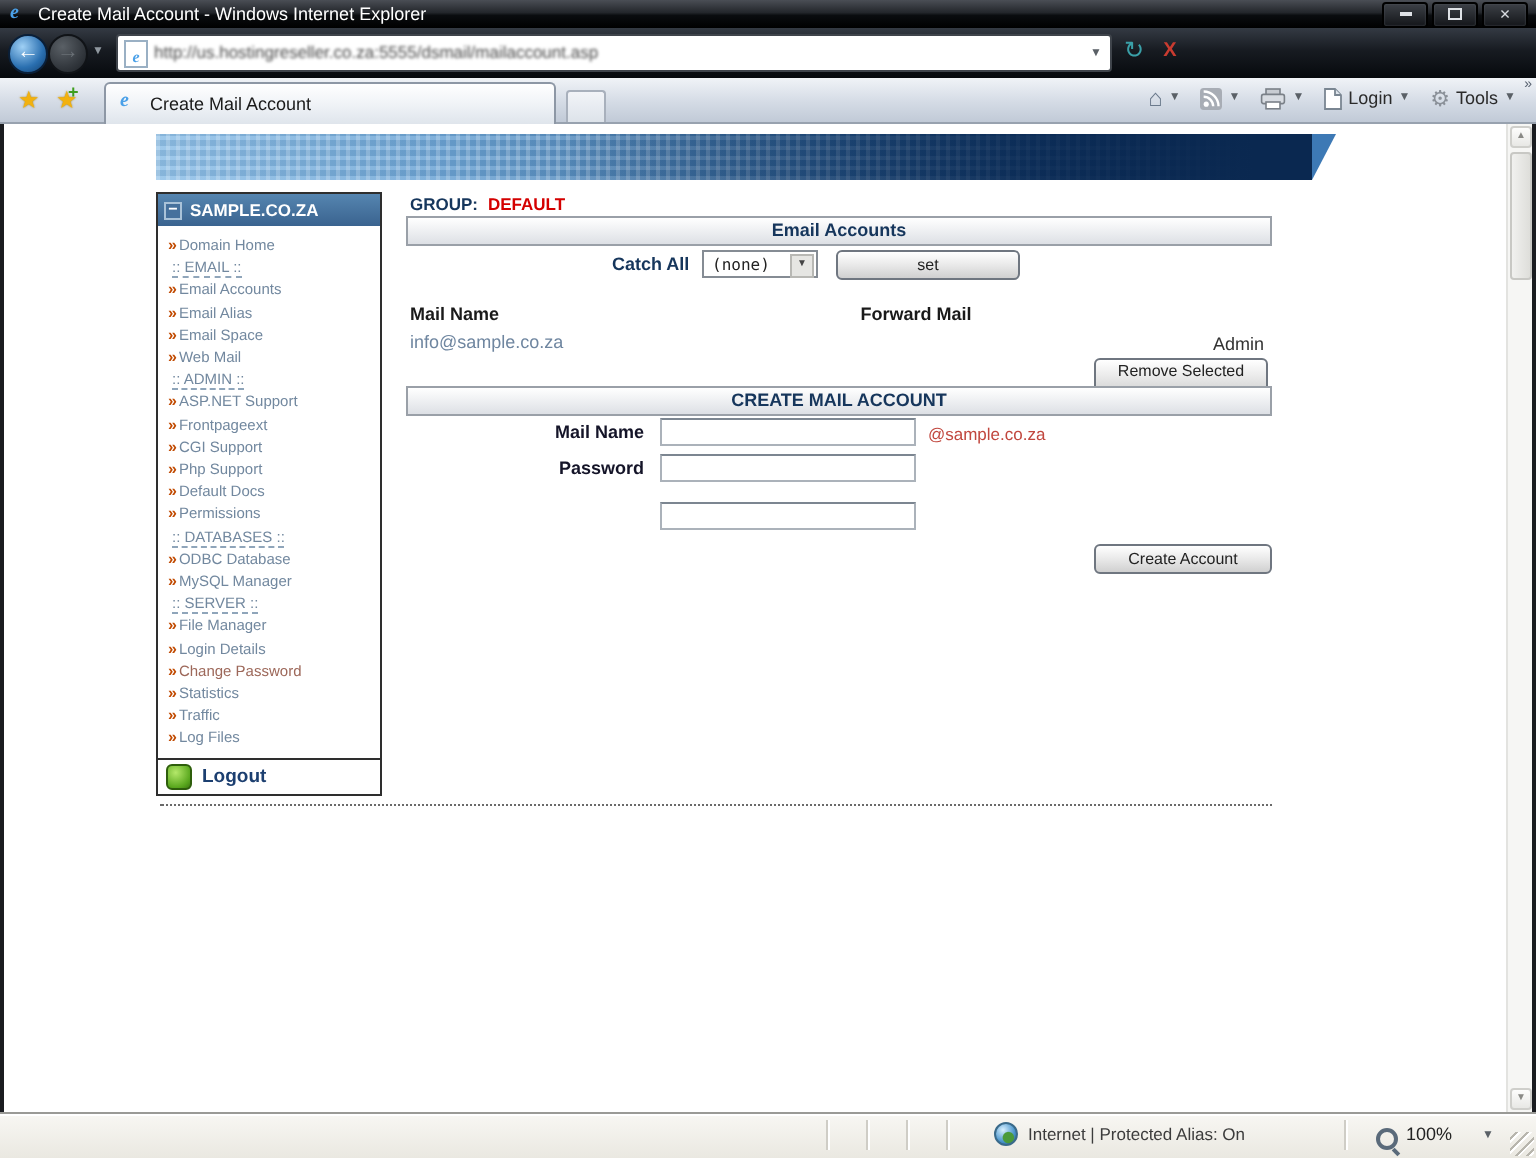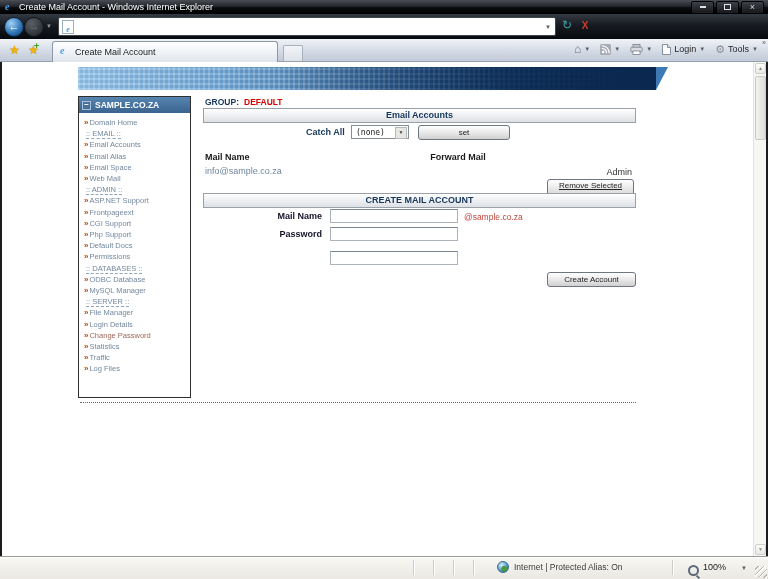--- a/index.html
+++ b/index.html
@@ -131,21 +131,21 @@
   #catchall-arrow{right:1px;top:1px;width:10px;height:10px;background:#e6e6e3;
     border:1px solid #b8b8b4;text-align:center;font-size:5px;line-height:9px;color:#444;}
   .btn{box-sizing:border-box;border:1px solid #6f7680;border-radius:3px;
     background:linear-gradient(#ffffff,#e9e9e9 50%,#d0d0d0);
     font-size:8px;color:#222;text-align:center;cursor:pointer;}
   #set-btn{left:215px;top:29px;width:92px;height:15px;line-height:13px;}
   #th-mail{left:2px;top:56px;font-size:9px;font-weight:bold;color:#1a1a1a;}
   #th-fwd{left:190px;top:56px;width:130px;text-align:center;font-size:9px;font-weight:bold;color:#1a1a1a;}
   #row-mail{left:2px;top:70px;font-size:9px;color:#6f86a0;cursor:pointer;}
   #row-admin{right:4px;top:71px;font-size:9px;color:#333;}
-  #remove-btn{right:2px;top:83px;width:87px;height:19px;line-height:12px;text-decoration:underline;}
+  #remove-btn{right:2px;top:83px;width:87px;height:19px;line-height:12px;}
   .flabel{width:100px;left:19px;text-align:right;font-size:9px;font-weight:bold;
     color:#141428;line-height:9.5px;}
   .finput{left:127px;width:128px;height:14px;box-sizing:border-box;background:#fff;
     border:1px solid #abb2ba;border-top-color:#7c8691;}
   #lbl-mailname{top:116px;} #input-mailname{top:113px;}
   #domain-suffix{left:261px;top:116px;font-size:8.5px;color:#c1473e;}
   #lbl-password{top:134px;} #input-password{top:131px;}
   #lbl-confirm{top:148px;} #input-confirm{top:155px;}
   #create-btn{right:0px;top:176px;width:89px;height:15px;line-height:13px;}
 
@@ -185,20 +185,21 @@
     <div class="wbtn" style="font-size:9px;line-height:10px;">×</div>
   </div>
 </div>
 
 <div id="navbar">
   <div class="abs navcircle" id="back-btn">←</div>
   <div class="abs navcircle" id="fwd-btn">→</div>
   <span class="abs" id="nav-drop">▼</span>
   <div class="abs" id="address">
     <span class="abs addr-doc"><span class="ie-e" style="font-size:8px;">e</span></span>
+    <span class="abs" id="addr-url">http://us.hostingreseller.co.za:5555/dsmail/mailaccount.asp</span>
     <span class="abs mini-drop" id="addr-drop">▼</span>
   </div>
   <div class="abs navtool" id="refresh-btn">↻</div>
   <div class="abs navtool" id="stop-btn">X</div>
   <div class="abs" id="searchbox">
     <span class="abs" id="search-text">Live Search</span>
     <span class="abs mag" id="search-mag"></span>
     <span class="abs mini-drop" id="search-drop">▼</span>
   </div>
 </div>
@@ -272,20 +273,24 @@
         <div class="sb-item link"><span class="chev">»</span><span class="lbl">ODBC Database</span></div>
         <div class="sb-item link"><span class="chev">»</span><span class="lbl">MySQL Manager</span></div>
         <div class="sb-item section"><span class="lbl">:: SERVER ::</span></div>
         <div class="sb-item link"><span class="chev">»</span><span class="lbl">File Manager</span></div>
         <div class="sb-item link"><span class="chev">»</span><span class="lbl">Login Details</span></div>
         <div class="sb-item link accent"><span class="chev">»</span><span class="lbl">Change Password</span></div>
         <div class="sb-item link"><span class="chev">»</span><span class="lbl">Statistics</span></div>
         <div class="sb-item link"><span class="chev">»</span><span class="lbl">Traffic</span></div>
         <div class="sb-item link"><span class="chev">»</span><span class="lbl">Log Files</span></div>
       </div>
+    <div id="sb-logout">
+      <span id="logout-icon"></span>
+      <span id="logout-label">Logout</span>
+    </div>
   </div>
 
   <div class="abs" id="main">
     <div class="abs" id="group-line">
       <span class="navy">GROUP:</span><span class="red" id="group-value">DEFAULT</span>
     </div>
 
     <div class="abs hdr-box navy" id="hdr-email">Email Accounts</div>
 
     <span class="abs navy" id="catchall-label">Catch All</span>

